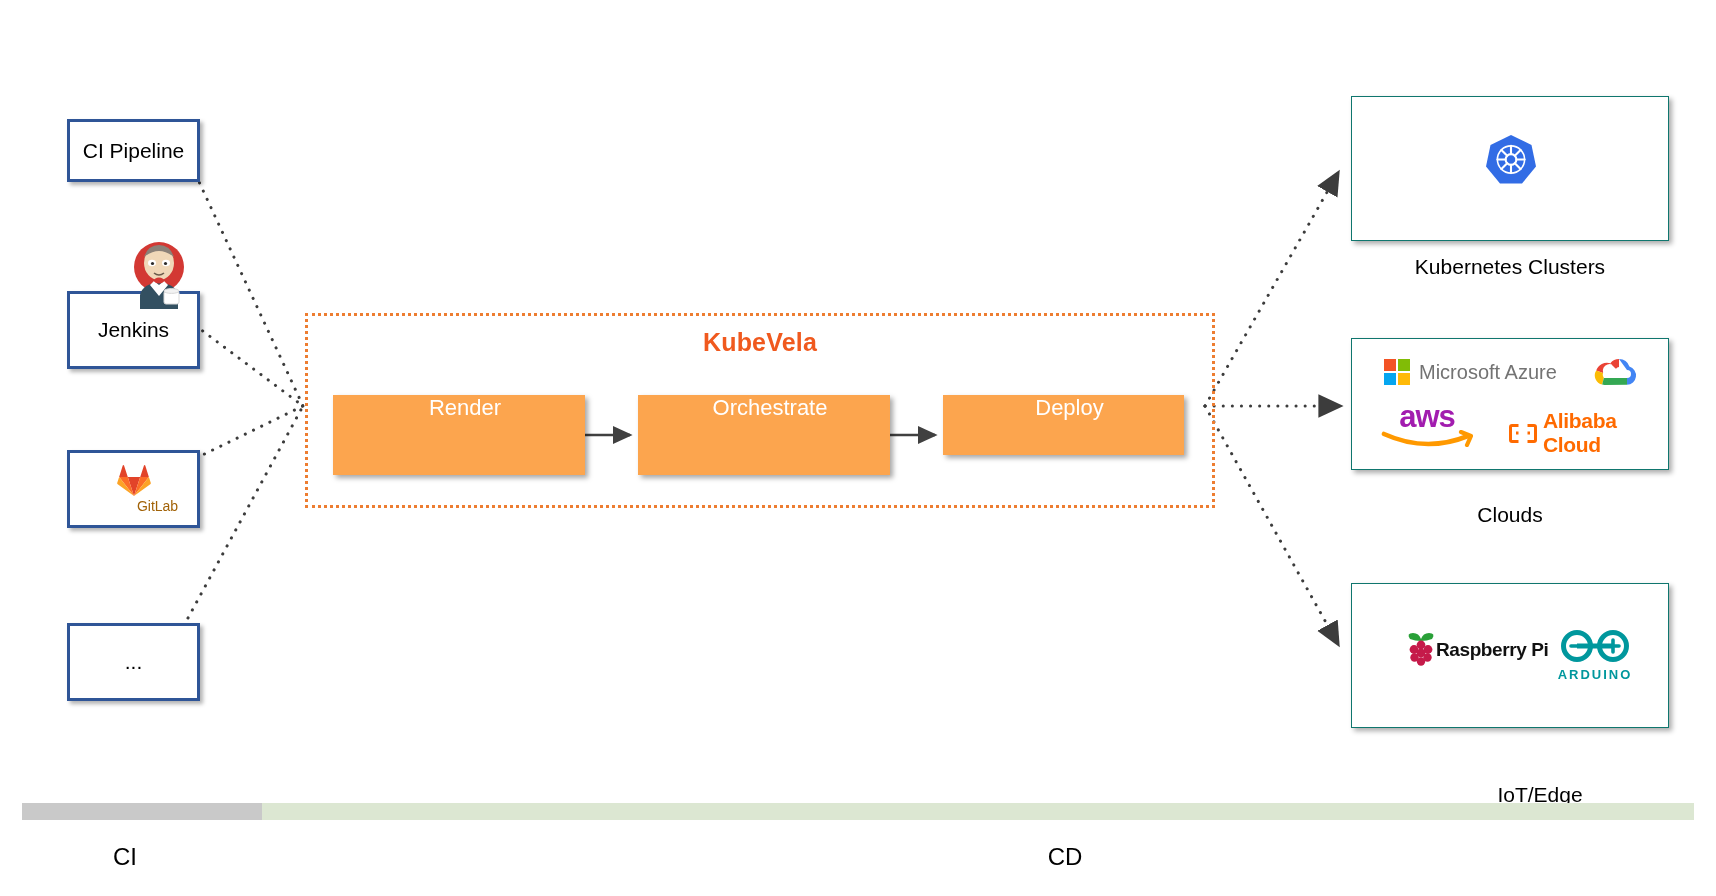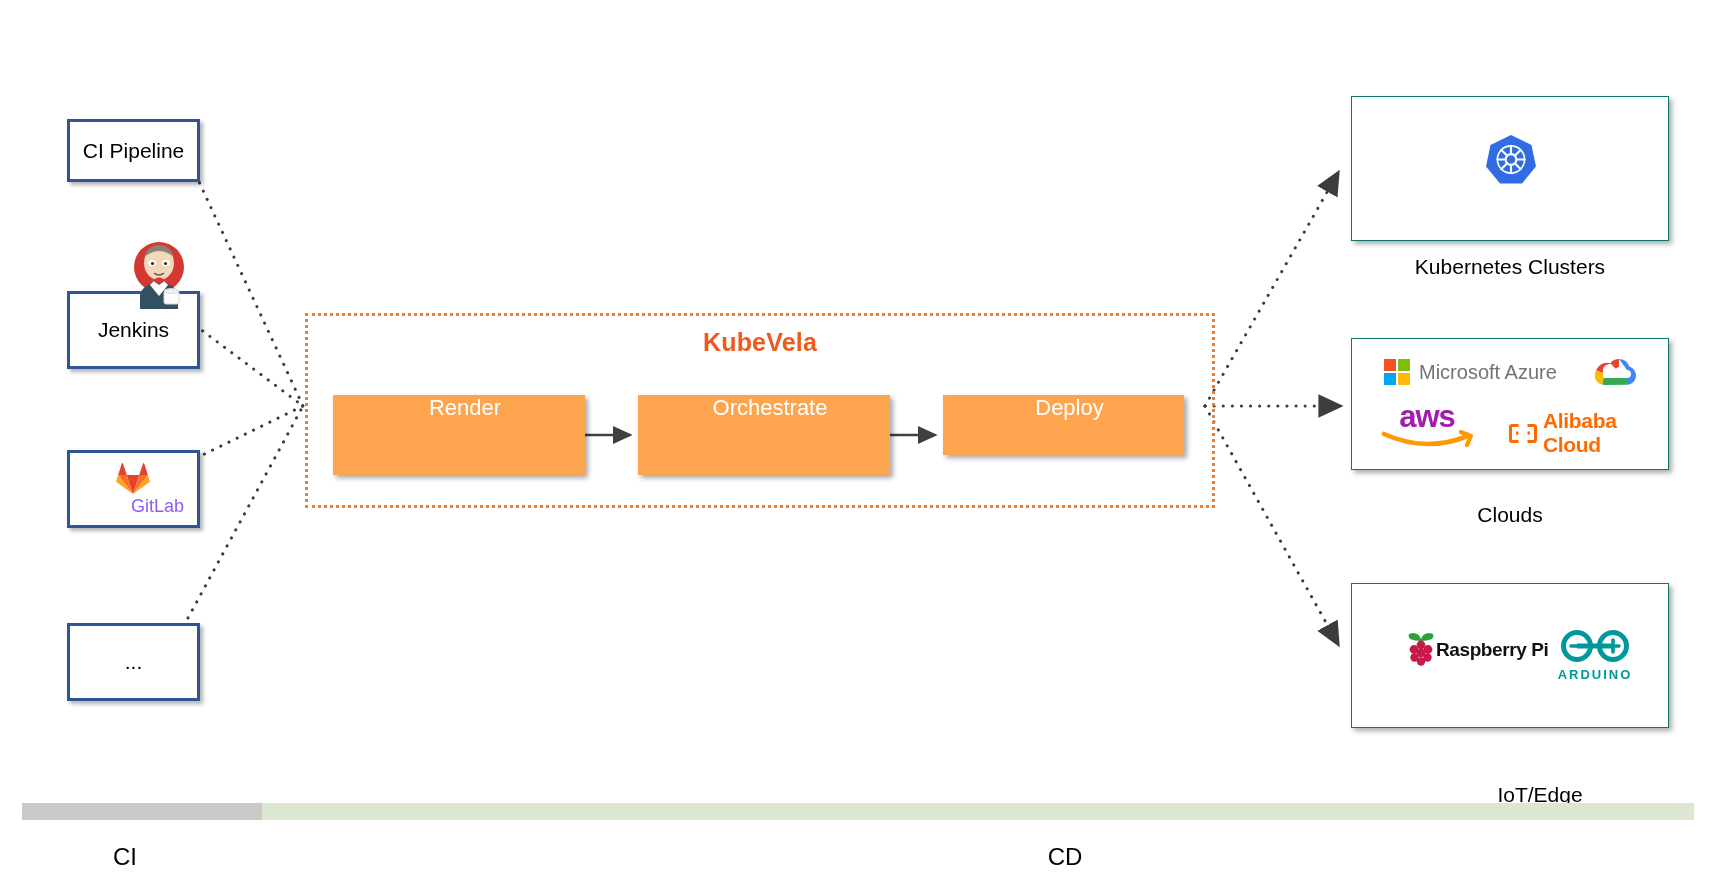--- a/index.html
+++ b/index.html
@@ -191,22 +191,22 @@
   .arduino-wrap { position: absolute; text-align: center; }
   .arduino-text {
     font-size: 13px;
     font-weight: bold;
     color: #00979D;
     letter-spacing: 2px;
     font-family: "Liberation Sans", sans-serif;
   }
   .gitlab-wrap { display: flex; flex-direction: column; align-items: center; }
   .gitlab-text {
-    font-size: 18px;
-    color: #8b5cf6;
+    font-size: 14px;
+    color: #a16207;
     margin-top: 2px;
     margin-left: 48px;
   }
 </style>
 </head>
 <body>
 
 <div id="canvas">
 
   <svg id="wires" viewBox="0 0 1716 896" xmlns="http://www.w3.org/2000/svg">

